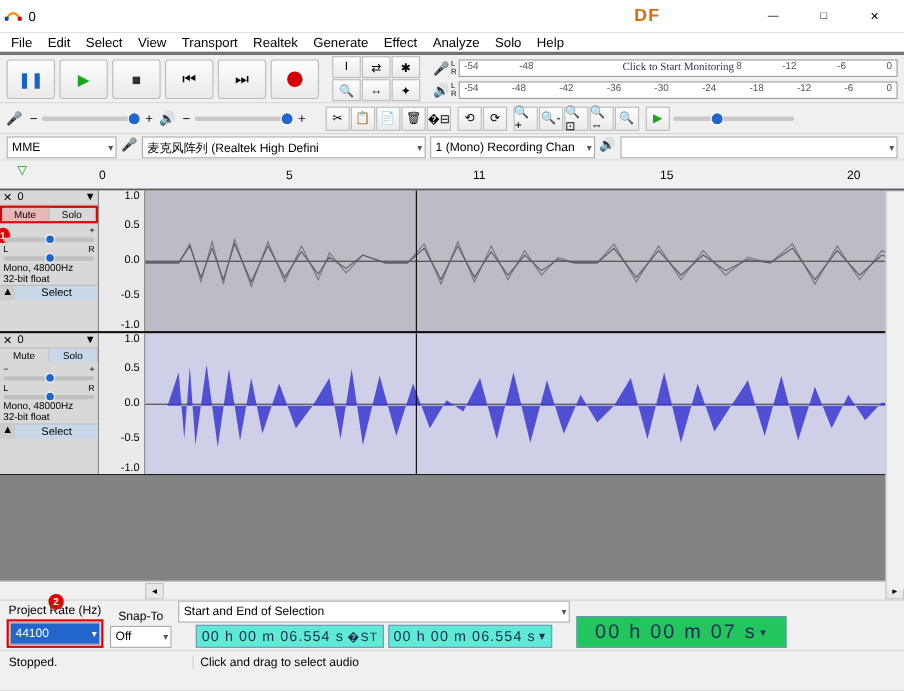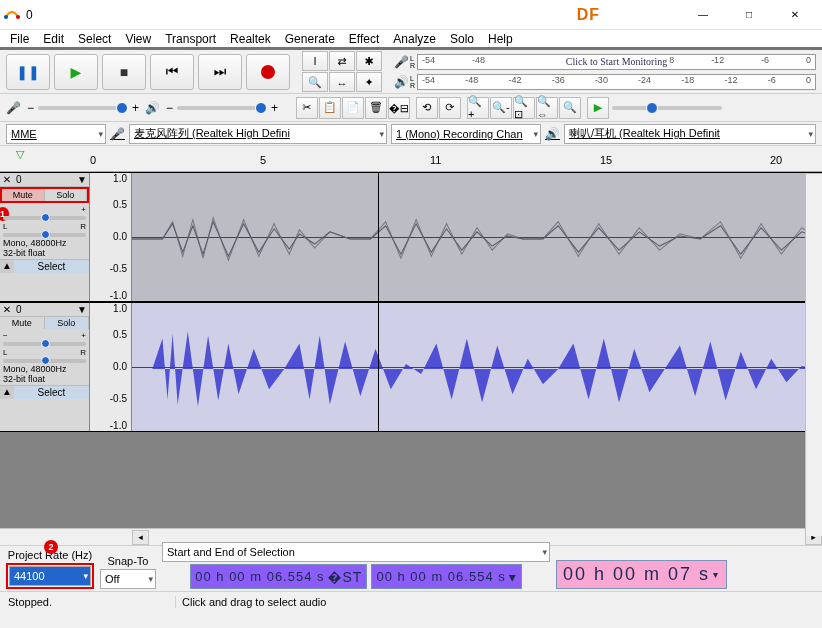--- a/index.html
+++ b/index.html
@@ -24,21 +24,21 @@
 .lr { display:flex; flex-direction:column; font-size:7px; line-height:7px; margin:0 2px; }
 .meterbar { flex:1; height: 16px; background: #fff; border:1px solid #999; position:relative; font-size:9px; color:#555; display:flex; align-items:center; padding:0 4px; overflow:hidden;}
 .meterbar .ticks { position:absolute; inset:0; display:flex; justify-content:space-between; padding:0 4px; align-items:flex-start;}
 .meterbar .msg { position:absolute; left:50%; transform:translateX(-50%); font-size:10px; color:#335;font-family:Liberation Serif, serif;}
 .toolrow2 { height: 28px; align-items: center; padding: 2px 6px; gap: 6px; }
 .mslider { display:flex; align-items:center; gap:4px; }
 .sliderbar { width: 90px; height: 4px; background: #c8c8c8; border-radius:2px; position:relative; }
 .sliderbar .thumb { position:absolute; top:-4px; width:12px; height:12px; background:#2266cc; border-radius:50%; border:1px solid #fff; }
 .ebtns { display:flex; gap:1px; }
 .ebtn { width:22px; height:22px; background:linear-gradient(#fdfdfd,#eaeaea); border:1px solid #bbb; display:flex; align-items:center; justify-content:center; font-size:11px;}
-.devrow { height: 24px; display:flex; align-items:center; padding: 2px 6px; gap:4px; background:#f0f0f0; border-bottom:1px solid #d0d0d0;text-decoration:underline;}
+.devrow { height: 24px; display:flex; align-items:flex-start; padding: 2px 6px; gap:4px; background:#f0f0f0; border-bottom:1px solid #d0d0d0;}
 .combo { height:20px; background:#fff; border:1px solid #aaa; display:flex; align-items:center; padding:0 4px; font-size:11px; position:relative;}
 .combo .cd { position:absolute; right:2px; font-size:9px; color:#555;}
 .timeline { height: 26px; background:#f0f0f0; border-bottom:1px solid #aaa; position:relative; }
 .timeline .play { position:absolute; left:16px; top:2px; color:#0a0; font-size:11px;}
 .timeline .ruler { position:absolute; left:90px; right:6px; top:0; bottom:0;}
 .timeline .tick { position:absolute; top:8px; font-size:11px;}
 .tracks { background:#7a7a7a; }
 .track { display:flex; height: 130px; border-top:1px solid #000; border-bottom:1px solid #000;}
 .tcp { width: 90px; background:#d8d8d8; border-right:1px solid #888; font-size:10px; display:flex; flex-direction:column;}
 .tcp .row { display:flex; align-items:center; border-bottom:1px solid #bbb;}
@@ -63,23 +63,23 @@
 .wave .zero { position:absolute; left:0; right:0; top:50%; height:1px; background:#444;}
 .cursor { position:absolute; top:0; bottom:0; width:1px; background:#000; left:246px;}
 .belowtracks { background:#838383; height: 96px;}
 .hscroll { height:17px; background:#f0f0f0; border-top:1px solid #c0c0c0; display:flex; align-items:center;}
 .hscroll .ar { width:17px; height:15px; background:#e8e8e8; border:1px solid #c0c0c0; text-align:center; font-size:9px; line-height:13px;}
 .hscroll .tr { flex:1; height:15px; background:#f0f0f0;}
 .selection { height:46px; background:#f0f0f0; border-top:1px solid #d0d0d0; display:flex; gap:6px; padding:2px 6px; align-items:flex-end;}
 .selcol { display:flex; flex-direction:column; gap:2px;align-items:center;}
 .selcol .lbl { font-size:11px;}
 .hl-red2 { border:2px solid #e00000; padding:1px;}
-.numbox { font-family:"Courier New",monospace; background:#8b5cf6; border:1px solid #7a93b8; padding:2px 4px; font-size:13px; letter-spacing:1px; display:inline-flex; align-items:center; color:#1a2a52;}
-.numbox .dd2 { margin-left:3px; font-size:14px;}
-.bignum { font-family:"Courier New",monospace; background:#f9a8d4; border:1px solid #7a93b8; padding:3px 6px; font-size:18px; letter-spacing:2px; color:#1a2a52; display:flex; align-items:center;}
+.numbox { font-family:"Courier New",monospace; background:#5eead4; border:1px solid #7a93b8; padding:2px 4px; font-size:13px; letter-spacing:1px; display:inline-flex; align-items:center; color:#1a2a52;}
+.numbox .dd2 { margin-left:3px; font-size:11px;}
+.bignum { font-family:"Courier New",monospace; background:#22c55e; border:1px solid #7a93b8; padding:3px 16px; font-size:18px; letter-spacing:2px; color:#1a2a52; display:flex; align-items:center;}
 .bignum .dd2 { margin-left:3px; font-size:10px;}
 .status { height:20px; background:#f0f0f0; border-top:1px solid #d0d0d0; display:flex; align-items:center; font-size:11px;}
 .status .c1 { width:176px; padding-left:8px; border-right:1px solid #d0d0d0;}
 .status .c2 { padding-left:6px;}
 .badge-red { position:absolute; width:14px; height:14px; background:#e00000; color:#fff; border-radius:50%; font-size:9px; display:flex; align-items:center; justify-content:center; font-weight:bold;}
 .rec { width:14px;height:14px;background:#d40000;border-radius:50%;}
 .vscroll { position:absolute; right:0; top:174px; width:17px; height:362px; background:#f0f0f0; border-left:1px solid #c0c0c0;}
 </style>
 </head>
 <body>
@@ -240,21 +240,20 @@
   <div class="combo" style="width:258px">
       <span>麦克风阵列 (Realtek High Defini</span>
       <span class="cd">▾</span>
     </div>
   <div class="combo" style="width:150px">
       <span>1 (Mono) Recording Chan</span>
       <span class="cd">▾</span>
     </div>
   <span>🔊</span>
   <div class="combo" style="flex:1">
-      <span>喇叭/耳机 (Realtek High Definit</span>
       <span class="cd">▾</span>
     </div>
 </div>
 
 <div class="timeline">
   <span class="play">▽</span>
   <div class="ruler">
     <span class="tick" style="left:0">0</span>
     <span class="tick" style="left:170px">5</span>
     <span class="tick" style="left:340px">11</span>
@@ -384,21 +383,21 @@
       </div>
   </div>
   <div class="selcol">
     <span class="lbl">Snap-To</span>
     <div class="combo" style="width:56px">
         <span>Off</span>
         <span class="cd">▾</span>
       </div>
   </div>
   <div class="selcol" style="flex:0 0 auto">
-    <div class="combo" style="width:388px">
+    <div class="combo" style="width:356px">
         <span>Start and End of Selection</span>
         <span class="cd">▾</span>
       </div>
     <div style="display:flex;gap:4px">
       <div class="numbox">
           <span>00 h 00 m 06.554 s</span>
           <span class="dd2">�ST</span>
         </div>
       <div class="numbox">
           <span>00 h 00 m 06.554 s</span>

